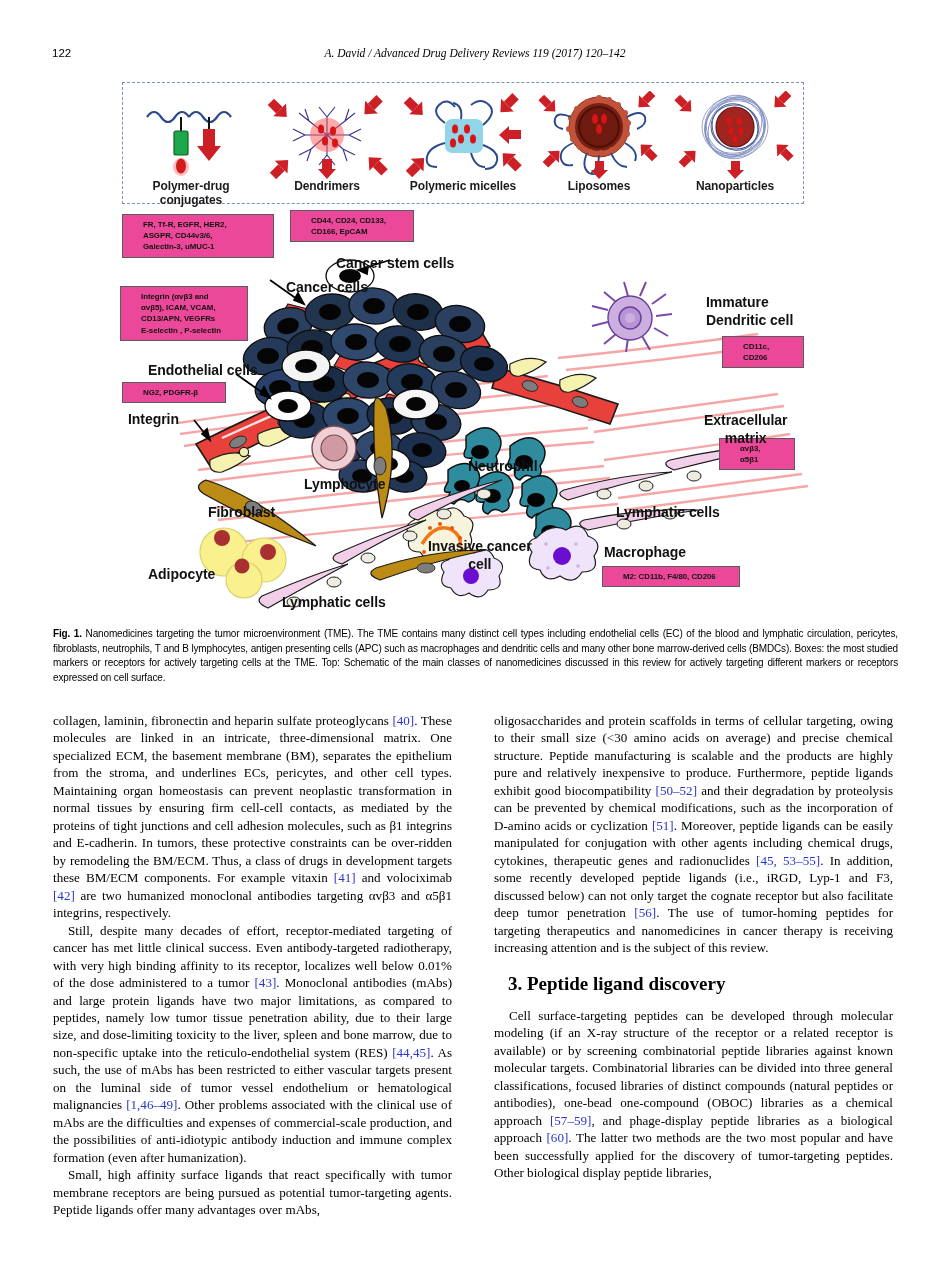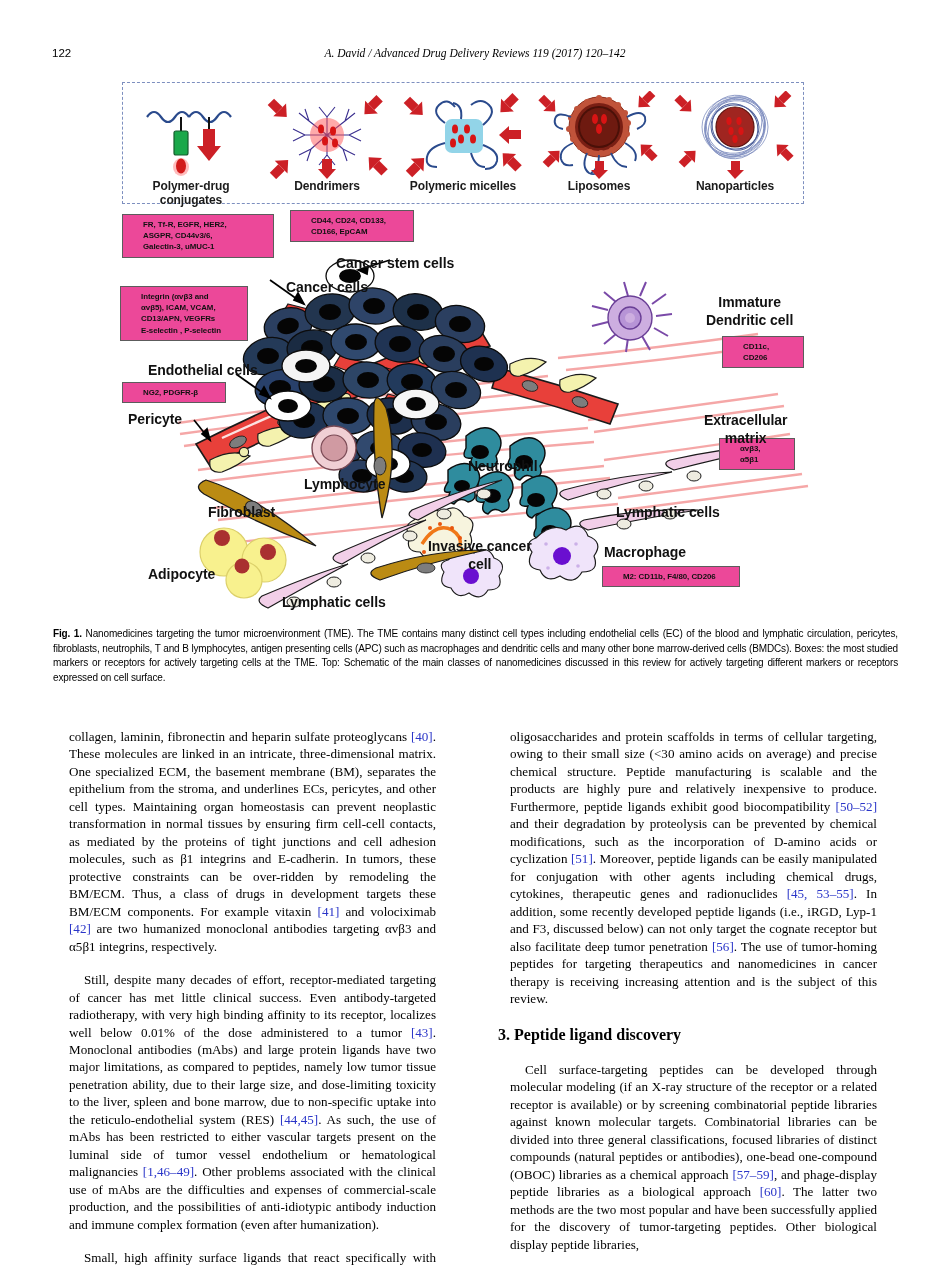--- a/index.html
+++ b/index.html
@@ -54,24 +54,24 @@
   }
   .figcaption b { font-weight:bold; }
 
   
   .col { position:absolute; top:712px; width:399px;
          font-size:13.1px; line-height:1.335; text-align:justify;
          font-family:"Liberation Serif", serif; color:#000;
          -webkit-hyphens:none; hyphens:none; }
   .col.left  { left:53px; }
   .col.right { left:494px; }
-  .col p { margin:16px; text-indent:15px; }
+  .col p { margin:0; text-indent:15px; }
   .col p.noindent { text-indent:0; }
   .ref { color:#2a35c8; }
-  h3.sec { font-size:16px; font-weight:bold; margin:14px 0 11px 4px;
+  h3.sec { font-size:19px; font-weight:bold; margin:14px 0 11px 14px;
            font-family:"Liberation Serif", serif; text-indent:0; }
 </style>
 </head>
 <body>
 
 <div class="page">
 
   <div class="runhead">
     <div class="folio">122</div>
     <div class="runtitle">A. David / Advanced Drug Delivery Reviews 119 (2017) 120–142</div>
@@ -581,29 +581,29 @@
 
     <div class="mbox" style="left:604px; top:128px; width:82px;">CD11c, CD206</div>
 
     <div class="mbox" style="left:601px; top:230px; width:76px;">αvβ3,  α5β1</div>
 
     <div class="mbox" style="left:442px; top:358px; width:138px;margin-left:42px;">M2: CD11b, F4/80, CD206</div>
 
     <div class="cap" style="left:136px; top:71px;margin-left:32px;">Cancer cells</div>
     <div class="cap" style="left:218px; top:47px;">Cancer stem cells</div>
     <div class="cap" style="left:30px; top:154px;">Endothelial cells</div>
-    <div class="cap" style="left:10px; top:203px;">Pericyte</div>
+    <div class="cap" style="left:10px; top:203px;">Integrin</div>
     <div class="cap" style="left:186px; top:268px;">Lymphocyte</div>
     <div class="cap" style="left:90px; top:296px;">Fibroblast</div>
     <div class="cap" style="left:30px; top:358px;">Adipocyte</div>
     <div class="cap" style="left:164px; top:386px;">Lymphatic cells</div>
     <div class="cap" style="left:310px; top:330px; text-align:center;">Invasive cancer
 cell</div>
     <div class="cap" style="left:350px; top:250px;">Neutrophil</div>
-    <div class="cap" style="left:588px; top:86px; text-align:center;">Immature
+    <div class="cap" style="left:588px; top:86px; ">Immature
 Dendritic cell</div>
     <div class="cap" style="left:578px; top:204px; text-align:center;margin-left:8px;">Extracellular
 matrix</div>
     <div class="cap" style="left:498px; top:296px;">Lymphatic cells</div>
     <div class="cap" style="left:486px; top:336px;">Macrophage</div>
   </div>
 
   <div class="figcaption"><b>Fig. 1.</b><span> Nanomedicines targeting the tumor microenvironment (TME). The TME contains many distinct cell types including endothelial cells (EC) of the blood and lymphatic circulation, pericytes, fibroblasts, neutrophils, T and B lymphocytes, antigen presenting cells (APC) such as macrophages and dendritic cells and many other bone marrow-derived cells (BMDCs). Boxes: the most studied markers or receptors for actively targeting cells at the TME. Top: Schematic of the main classes of nanomedicines discussed in this review for actively targeting different markers or receptors expressed on cell surface.</span></div>
 
   <div class="col left">

